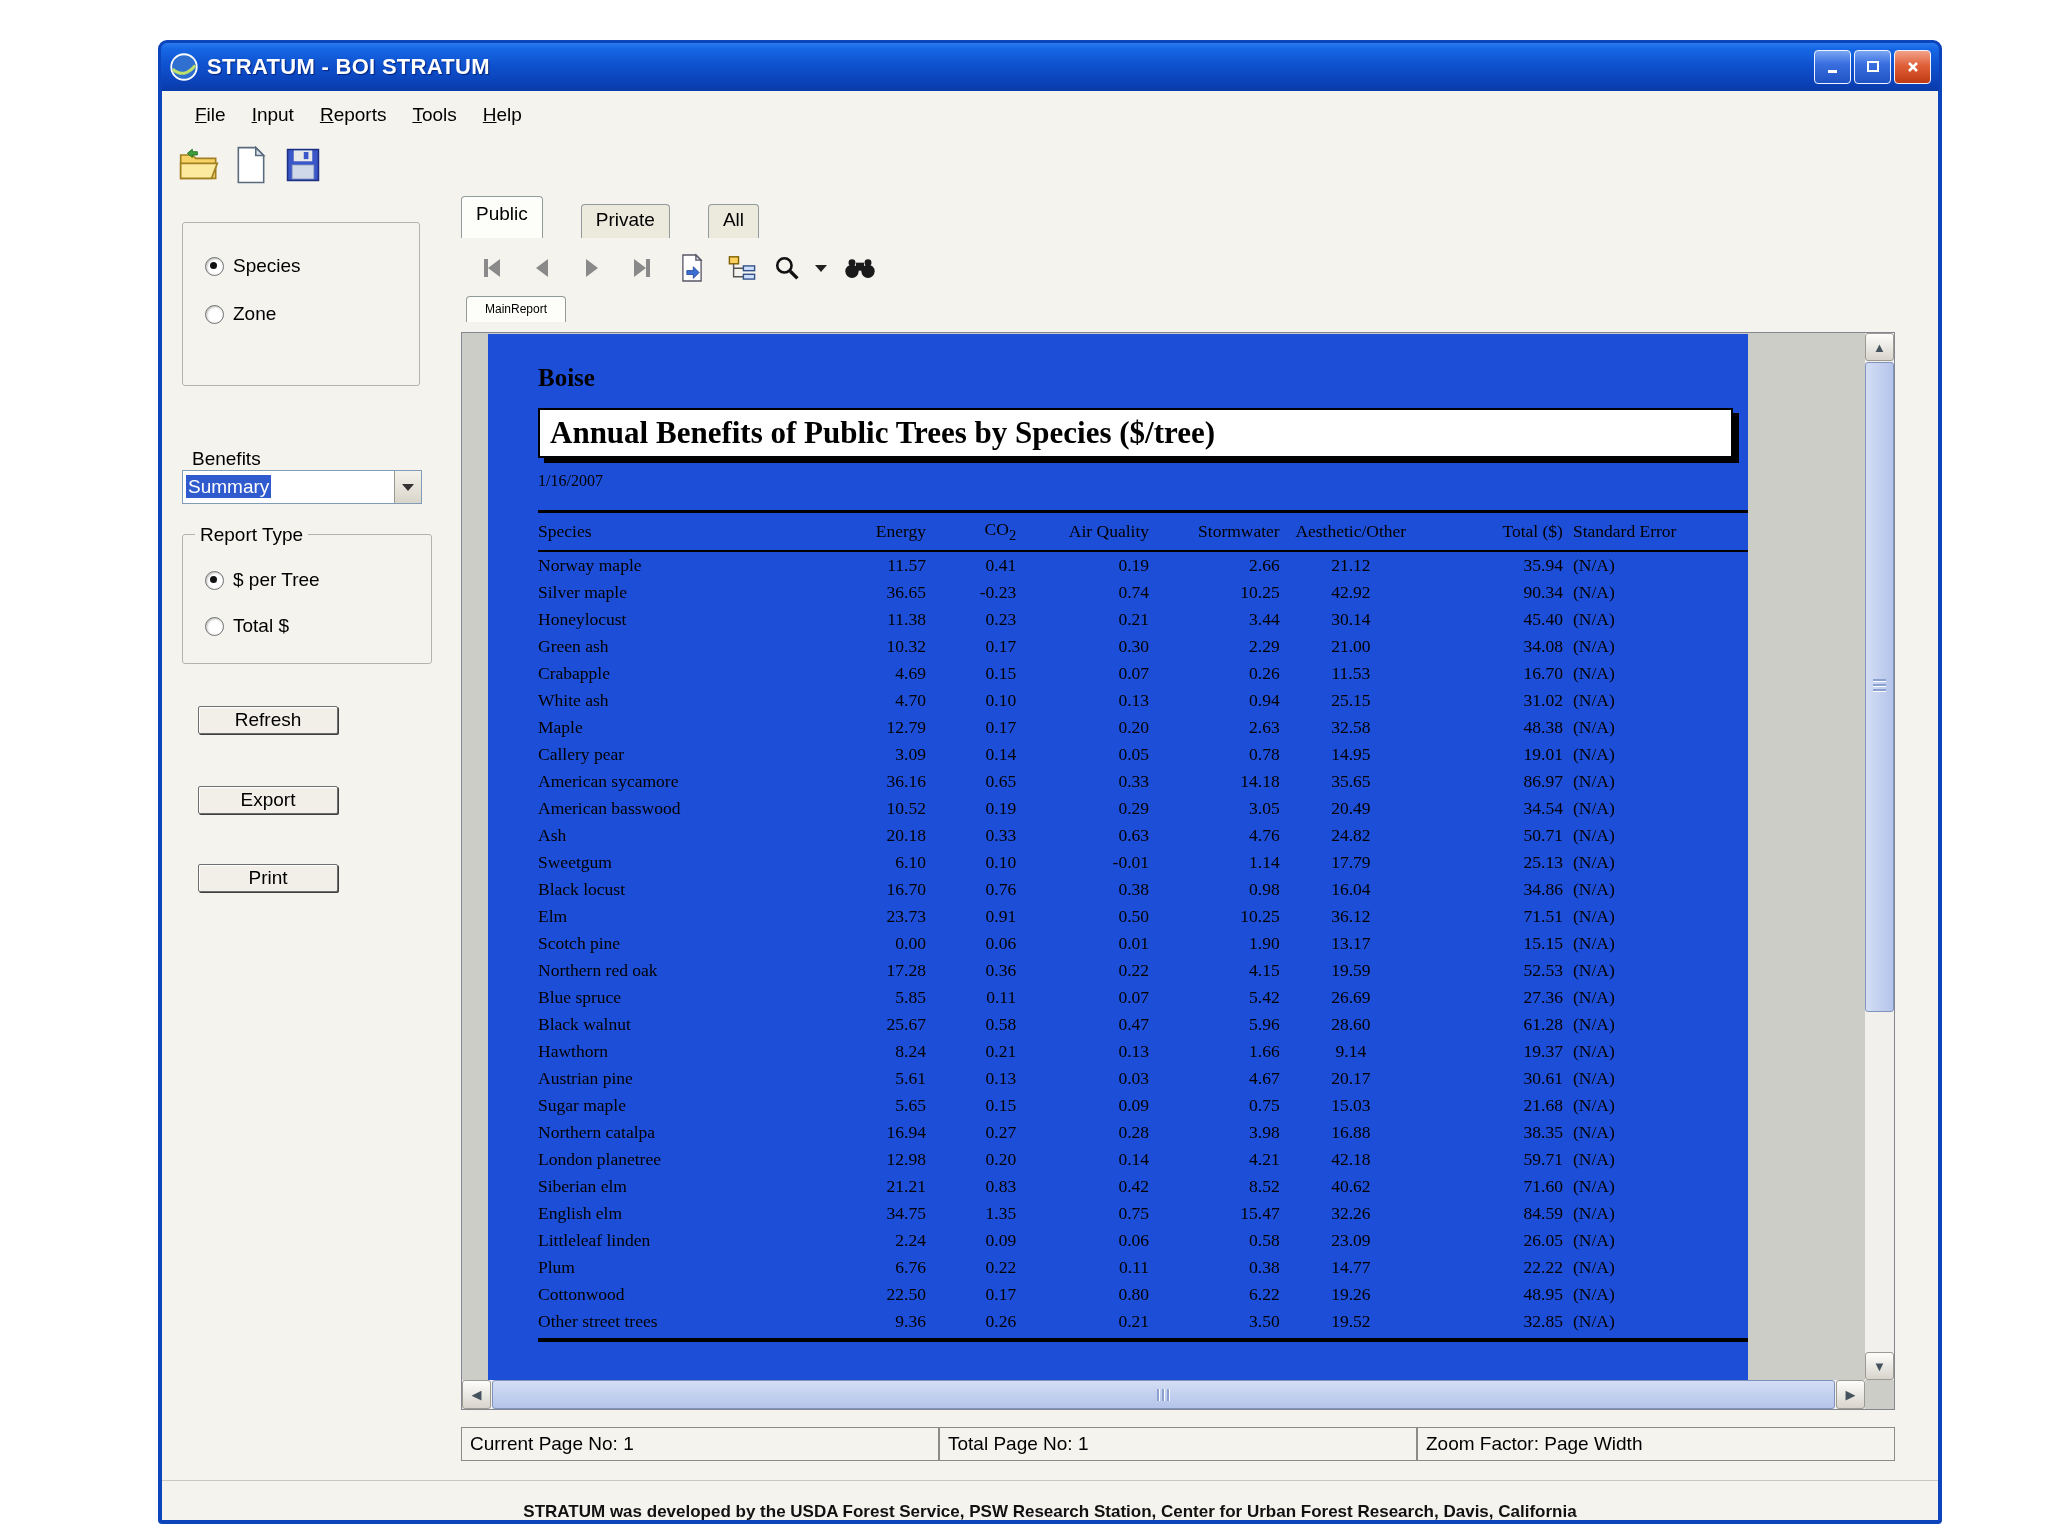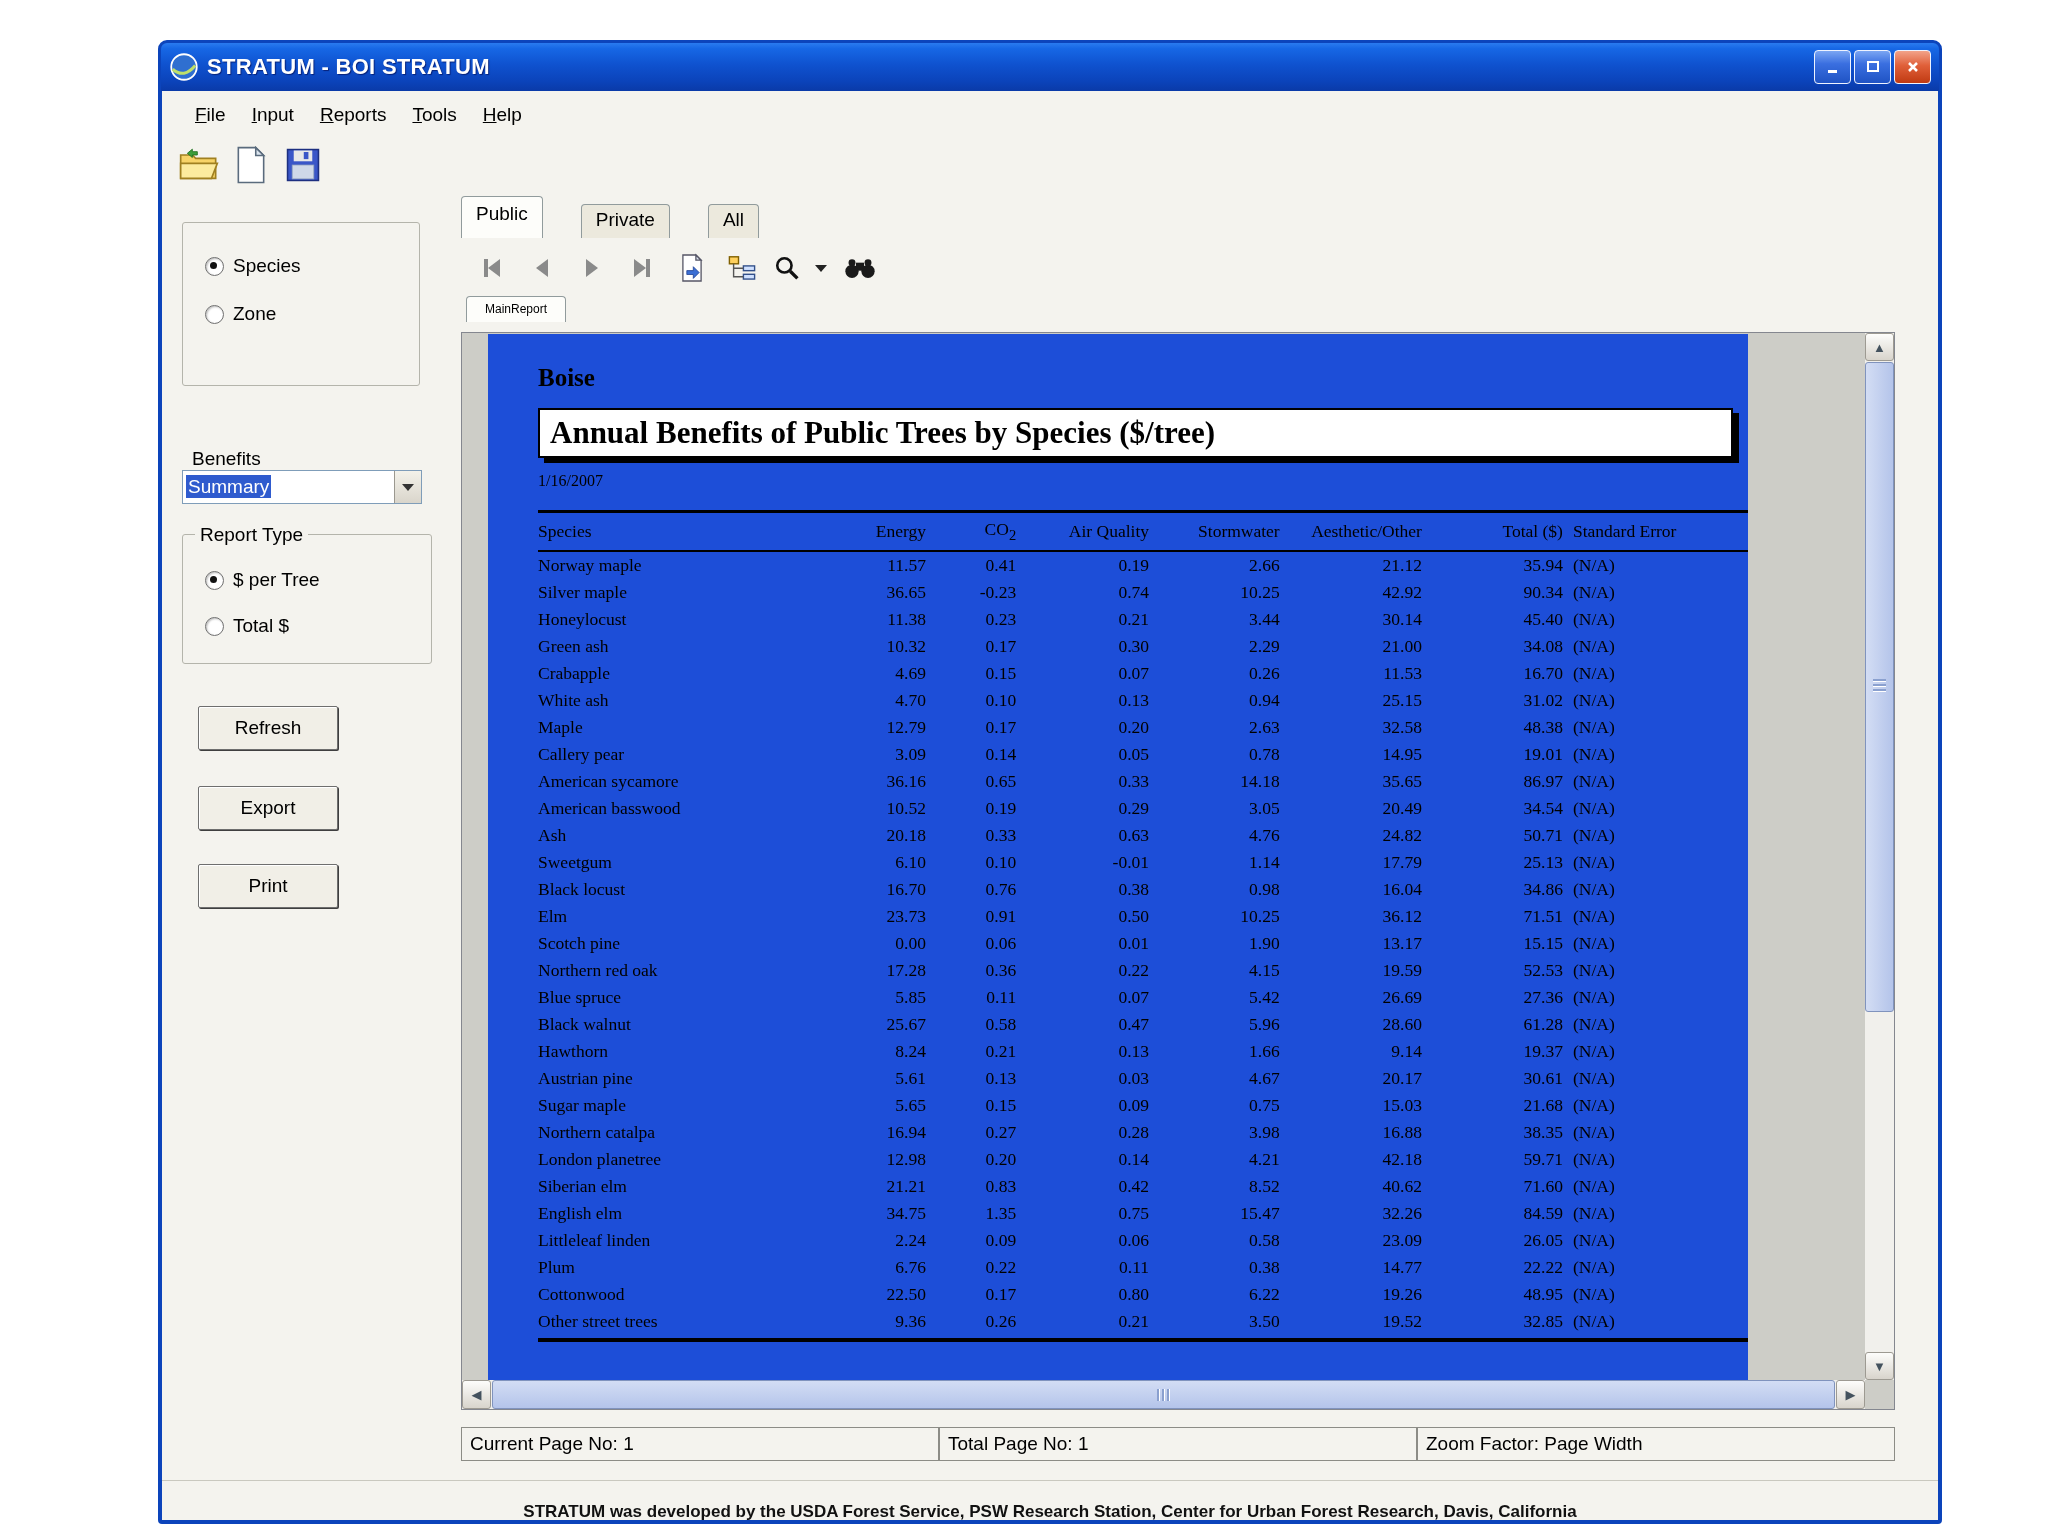--- a/index.html
+++ b/index.html
@@ -30,21 +30,21 @@
   .radio{width:17px;height:17px;border-radius:50%;border:1px solid #6f6f6f;background:#fff;
          box-shadow:inset 1px 1px 2px #bdbdbd;position:relative;flex:0 0 auto;}
   .radio.checked::after{content:"";position:absolute;left:4px;top:4px;width:7px;height:7px;border-radius:50%;background:#111;}
   .radio-label{font-size:19px;}
   .side-label{position:absolute;font-size:19px;}
   .combo{position:absolute;width:240px;height:34px;background:#fff;border:1px solid #7f9db9;box-sizing:border-box;display:flex;}
   .combo-value{flex:1;font-size:19px;line-height:31px;padding-left:3px;}
   .combo-value .hl{background:#2f5bce;color:#fff;padding:1px 2px;}
   .combo-btn{width:26px;height:100%;background:linear-gradient(180deg,#f4f2ea,#d9d5cb);border-left:1px solid #9b988f;
              display:flex;align-items:center;justify-content:center;font-size:12px;color:#222;}
-  .btn3d{position:absolute;width:140px;height:44px;background:#f1efe7;border:1px solid #6e6e6e;border-radius:2px;
+  .btn3d{position:absolute;width:140px;height:28px;background:#f1efe7;border:1px solid #6e6e6e;border-radius:2px;
          box-shadow:1px 1px 0 #3f3f3f, inset 1px 1px 0 #ffffff;font-size:19px;display:flex;align-items:center;justify-content:center;box-sizing:border-box;}
   
   .tabstrip{position:absolute;left:299px;top:156px;display:flex;align-items:flex-end;height:38px;gap:36px;}
   .tab{border:1px solid #919b9c;border-bottom:none;border-radius:4px 4px 0 0;background:#ece9dd;
        font-size:19px;padding:4px 14px 5px 14px;margin-right:2px;height:24px;}
   .tab.active{background:#fdfdfa;height:30px;padding-top:6px;position:relative;z-index:2;}
   .viewer-toolbar{position:absolute;left:310px;top:204px;height:40px;display:flex;align-items:center;gap:10px;}
   .vt-btn{width:40px;height:36px;display:flex;align-items:center;justify-content:center;}
   .tri{width:0;height:0;display:inline-block;}
   .tri.left{border-top:9px solid transparent;border-bottom:9px solid transparent;border-right:12px solid #8a8a8a;}
@@ -66,21 +66,21 @@
   .rpt-date{margin-top:14px;font-size:16px;}
   .rpt-table{border-collapse:collapse;margin-top:20px;font-size:17.5px;}
   .rpt-table th{font-weight:normal;border-top:3px solid #000;border-bottom:2px solid #000;padding:6px 0;}
   .rpt-table td{line-height:27px;padding:0;}
   .rpt-table tbody tr:last-child td{border-bottom:4px solid #000;padding-bottom:3px;}
   .col-0{width:265px;text-align:left;}
   .col-1{width:145px;text-align:right;}
   .col-2{width:95px;text-align:right;}
   .col-3{width:140px;text-align:right;}
   .col-4{width:135px;text-align:right;}
-  .col-5{width:145px;text-align:right;}
+  .col-5{width:145px;text-align:center;}
   .col-6{width:150px;text-align:right;}
   .col-7{width:185px;text-align:left;padding-left:10px !important;}
   
   .sb-v{position:absolute;right:0;top:0;width:29px;height:1047px;background:#f1f0ec;}
   .sb-h{position:absolute;left:0;bottom:0;width:1403px;height:29px;background:#f1f0ec;}
   .sb-btn{position:absolute;width:29px;height:28px;background:linear-gradient(180deg,#fdfdfb,#d8d4cc);
           border:1px solid #9d9a92;border-radius:3px;box-sizing:border-box;display:flex;align-items:center;justify-content:center;
           font-size:13px;color:#44525e;}
   .sb-thumb{position:absolute;background:linear-gradient(90deg,#d3ddf4,#b4c4ea);border:1px solid #8093bd;border-radius:3px;box-sizing:border-box;}
   .sb-thumb.h{background:linear-gradient(180deg,#d3ddf4,#b4c4ea);}

